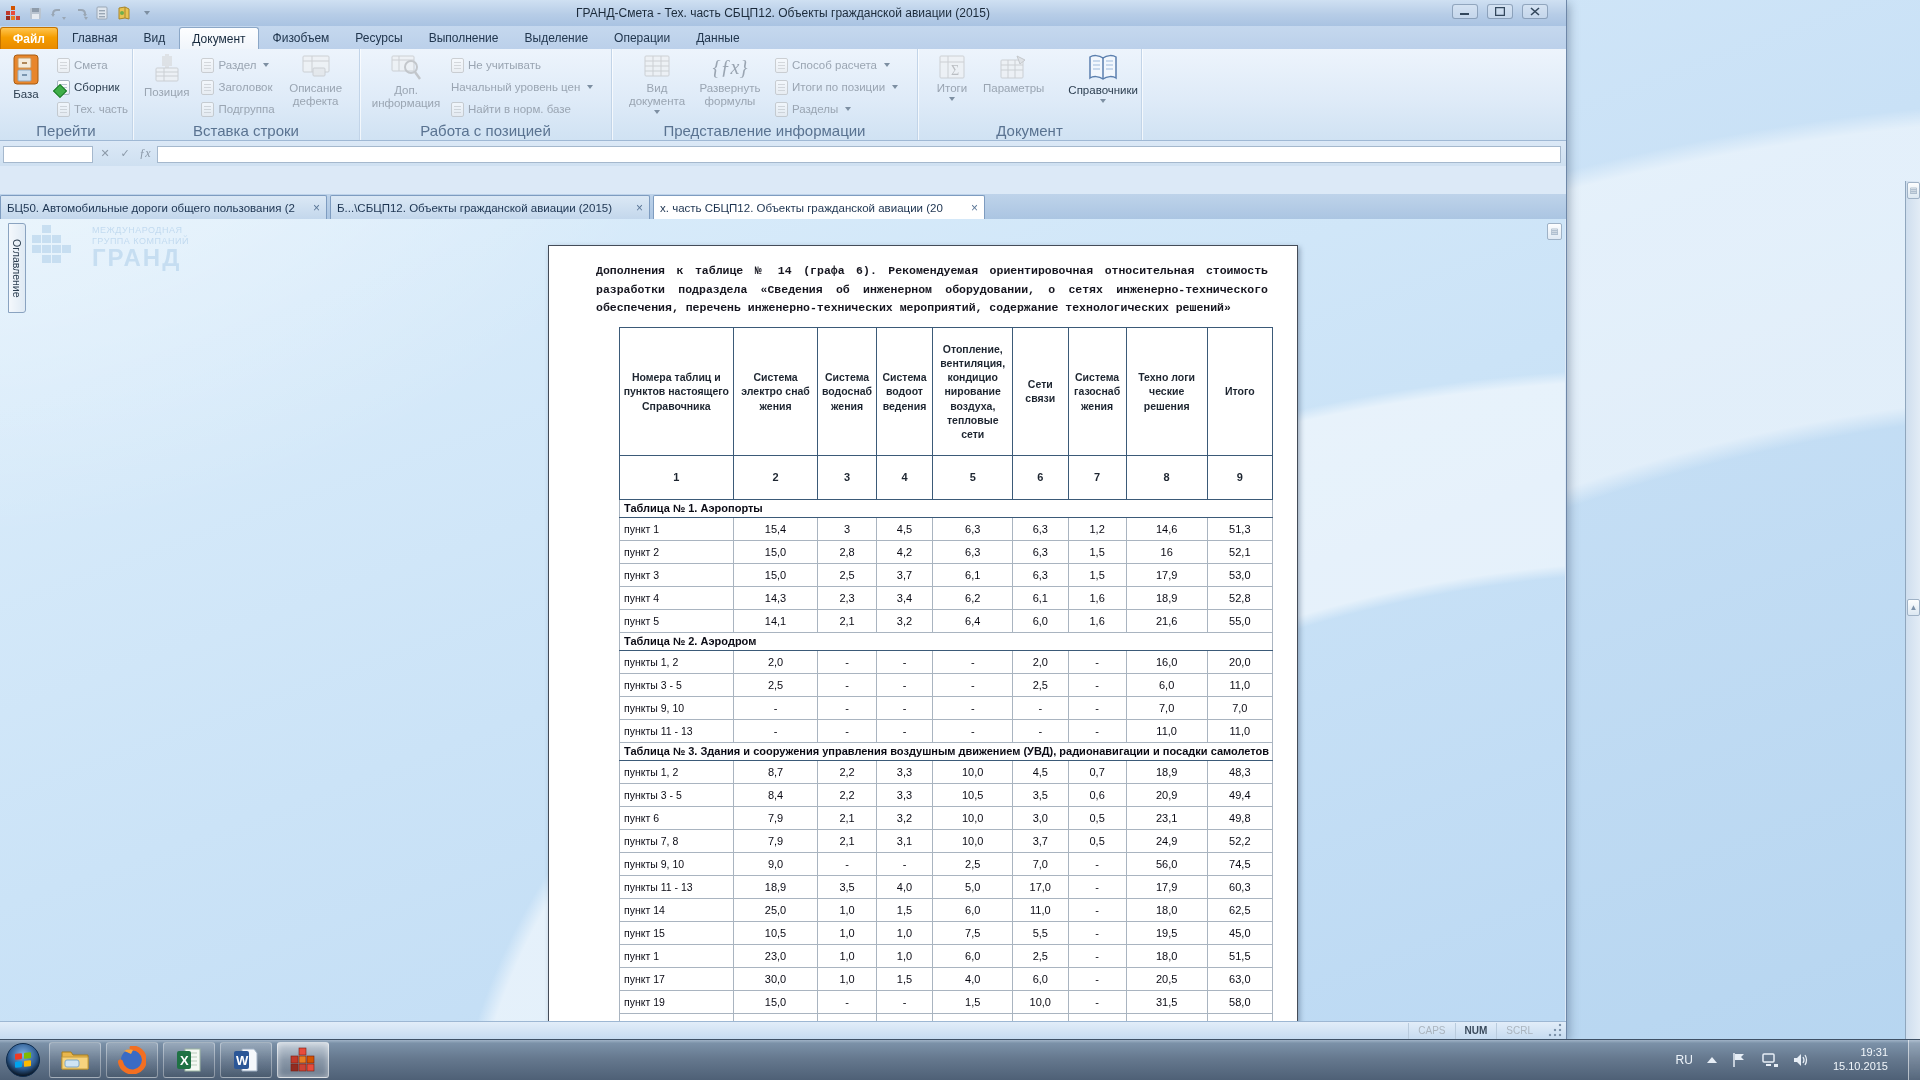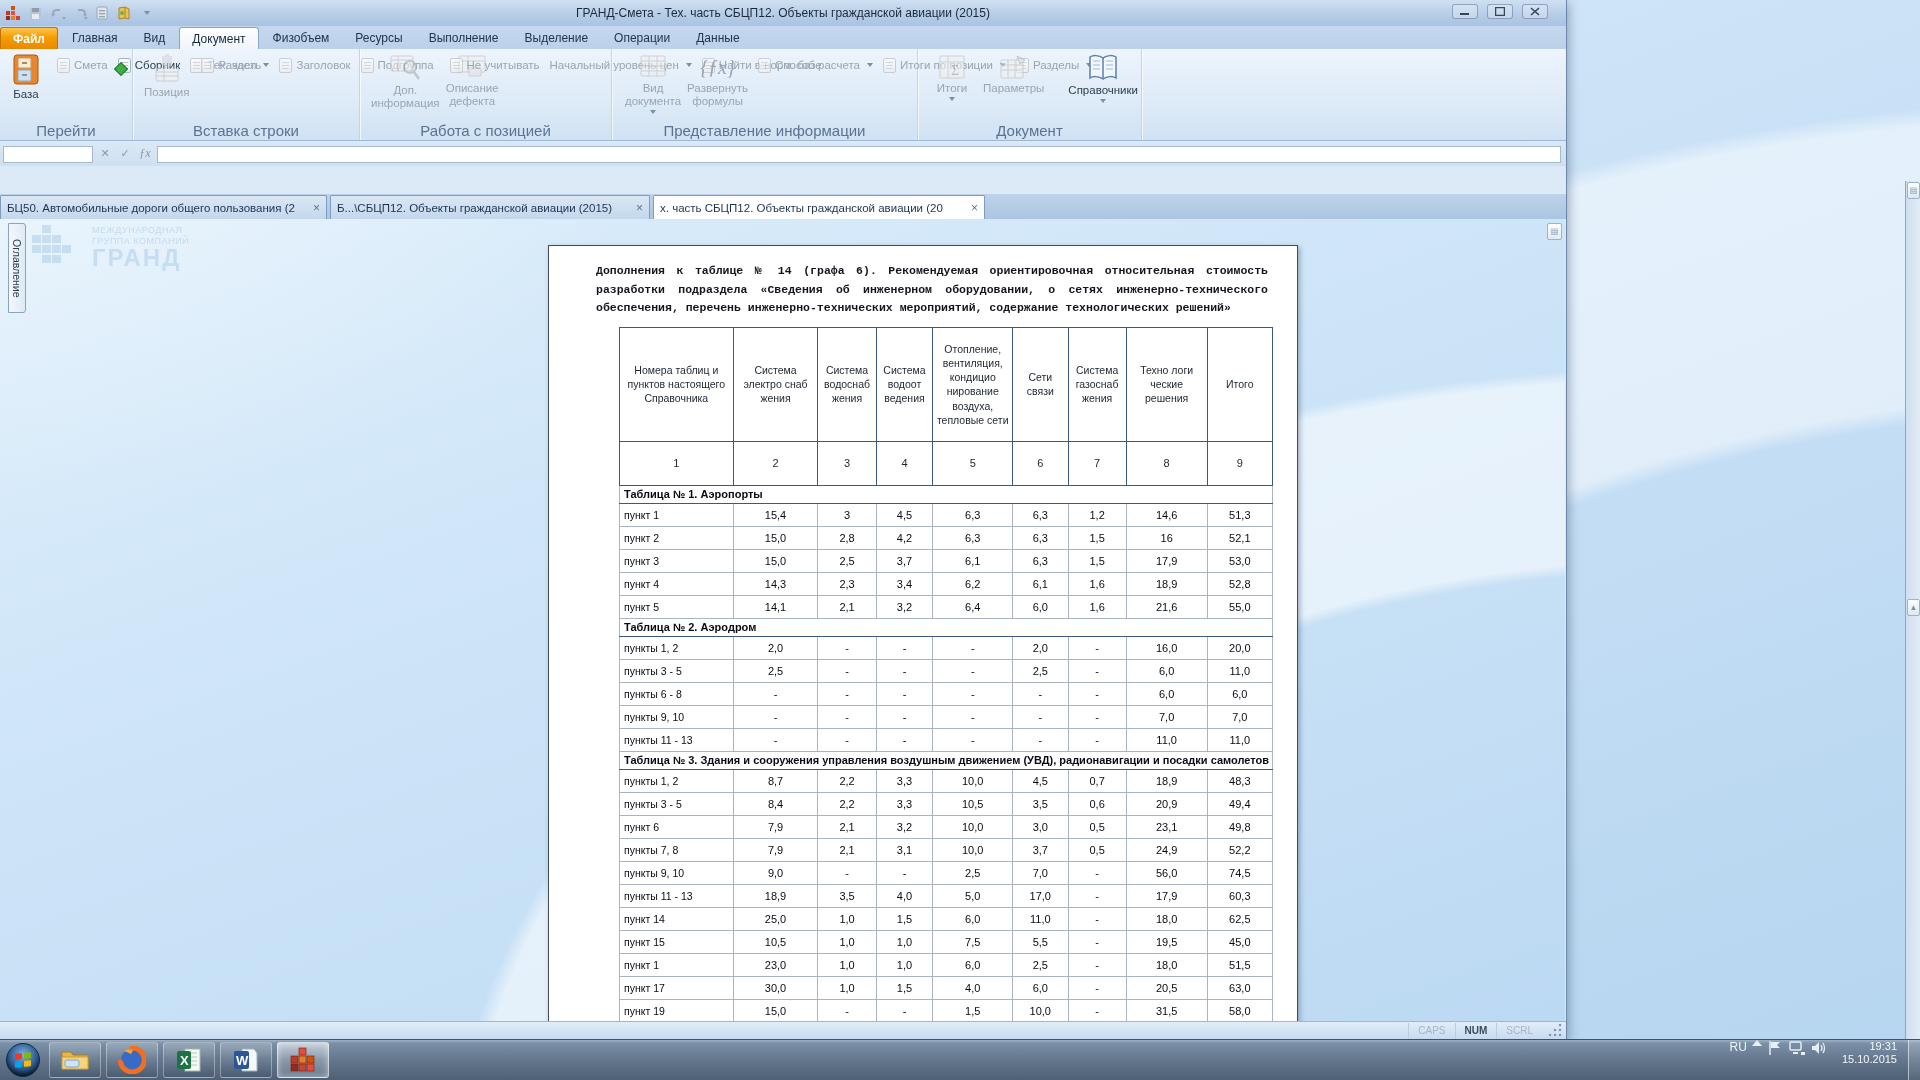--- a/index.html
+++ b/index.html
@@ -49,21 +49,21 @@
   .ribbon { position:absolute; left:0; top:49px; width:100%; height:92px;
     background:linear-gradient(#edf4fc 0%,#dfebf8 55%,#d0e2f3 100%); border-bottom:1px solid #9fb8d4; }
   .rgroup { position:absolute; top:0; height:91px; border-right:1px solid #c2d4e8;
     box-shadow:1px 0 0 rgba(255,255,255,.7); }
   .rgroup-label { position:absolute; bottom:1px; left:0; right:0; text-align:center;
     font-size:15px; color:#5a7391; }
   .ritems { display:flex; align-items:flex-start; height:72px; padding-top:3px; }
   .bigbtn { display:flex; flex-direction:column; align-items:center; justify-content:flex-start;
     font-size:11.5px; color:#2c3e50; text-align:center; padding:2px 3px; border-radius:3px; line-height:1.15; }
   .bigbtn .blabel { margin-top:2px; }
-  .smallstack { display:flex; justify-content:flex-start; gap:4px; padding-top:4px; }
+  .smallstack { display:flex; flex-direction:column; justify-content:flex-start; gap:4px; padding-top:4px; }
   .smallbtn { display:flex; align-items:center; gap:4px; font-size:11.5px; color:#2c3e50;
     height:18px; padding:0 3px; border-radius:2px; white-space:nowrap; }
   .disabled, .disabled * { color:#9aa5b2 !important; }
   .disabled svg, .disabled .sicon { opacity:.55; filter:grayscale(1); }
   .caret { width:0; height:0; border-left:3.5px solid transparent; border-right:3.5px solid transparent;
     border-top:4px solid #7d8fa2; display:inline-block; margin-left:3px; flex:none; }
   .caret.below { margin:2px auto 0; display:block; }
   .sicon { width:13px; height:15px; background:linear-gradient(#ffffff,#e9eef4); border:1px solid #a7b4c2;
     border-radius:2px; position:relative; flex:none; }
   .sicon::after { content:""; position:absolute; left:2px; right:2px; top:3px; height:9px;
@@ -108,21 +108,21 @@
 
   
   .page { position:absolute; left:548px; top:26px; width:750px; height:1100px; background:#fff;
     border:1px solid #444c58; box-shadow:2px 2px 5px rgba(50,70,100,.4); }
   .intro { margin:16px 31px 0 47px; width:672px; font-family:"Liberation Mono","DejaVu Sans Mono",monospace;
     font-size:11.5px; font-weight:bold; color:#14141e; text-align:justify; line-height:1.62; }
   .tblwrap { margin:9px 0 0 70px; width:654px; }
   table.doc { width:100%; border-collapse:collapse; table-layout:fixed; border:1px solid #3b5a78; }
   col.c0{width:17.4%} col.c1{width:13%} col.c2{width:8.9%} col.c3{width:8.7%} col.c4{width:12.2%}
   col.c5{width:8.5%} col.c6{width:8.9%} col.c7{width:12.4%} col.c8{width:10%}
-  table.doc th { border:1px solid #3b5a78; font-weight:normal; font-size:10.5px; color:#1d2530;
+  table.doc th { border:1px solid #3b5a78; font-weight:bold; font-size:10.5px; color:#1d2530;
     line-height:1.35; padding:14px 2px; vertical-align:middle; }
   table.doc th.hcell { height:100px; }
   table.doc th.ncell { height:21px; font-size:11px; }
   table.doc td { border:1px solid #a9b4c0; font-size:11px; color:#0a0a14; text-align:center;
     height:23px; padding:1px 2px; }
   table.doc tr.section td { border-top:1px solid #3b5a78; border-bottom:1px solid #3b5a78;
     text-align:left; font-weight:bold; font-size:11px; height:18px; padding-left:4px; }
   table.doc td.lbl { text-align:left; font-size:10.5px; padding-left:4px; }
 
   
@@ -143,21 +143,21 @@
   
   .taskbar { position:absolute; left:0; top:1039px; width:1920px; height:41px;
     background:linear-gradient(#9fb2c6 0%,#7b91a8 8%,#66798f 45%,#4e6076 100%);
     border-top:1px solid #3f5166; display:flex; align-items:center; }
   .orb { width:42px; height:38px; display:flex; align-items:center; justify-content:center; margin-left:2px; }
   .tbtn { width:52px; height:36px; margin-left:5px; border:1px solid rgba(255,255,255,.35); border-radius:3px;
     background:linear-gradient(rgba(255,255,255,.22),rgba(255,255,255,.06) 50%,rgba(0,0,0,.08));
     display:flex; align-items:center; justify-content:center; }
   .tbtn.active { background:linear-gradient(rgba(255,255,255,.55),rgba(255,255,255,.25) 50%,rgba(255,255,255,.15));
     border-color:rgba(255,255,255,.6); box-shadow:inset 0 0 6px rgba(255,255,255,.5); }
-  .tray { margin-left:auto; display:flex; align-items:flex-start; gap:5px; color:#eef4fa; }
+  .tray { margin-left:auto; display:flex; align-items:center; gap:14px; color:#eef4fa; }
   .tray .lang { font-size:12px; }
   .tray-tri { width:0; height:0; border-left:5px solid transparent; border-right:5px solid transparent;
     border-bottom:6px solid #e7eef6; }
   .clock { text-align:right; font-size:11px; line-height:1.25; margin:0 6px 0 10px; color:#f2f7fc; }
   .showdesk { width:12px; height:41px; border-left:1px solid rgba(255,255,255,.55);
     background:linear-gradient(rgba(255,255,255,.18),rgba(255,255,255,.04)); }
 </style>
 </head>
 <body>
 
@@ -586,31 +586,20 @@
                 <td>2,5</td>
                 <td>-</td>
                 <td>-</td>
                 <td>-</td>
                 <td>2,5</td>
                 <td>-</td>
                 <td>6,0</td>
                 <td>11,0</td>
               </tr>
               <tr>
-                <td class="lbl">пункты 6 - 8</td>
-                <td>-</td>
-                <td>-</td>
-                <td>-</td>
-                <td>-</td>
-                <td>-</td>
-                <td>-</td>
-                <td>6,0</td>
-                <td>6,0</td>
-              </tr>
-              <tr>
                 <td class="lbl">пункты 9, 10</td>
                 <td>-</td>
                 <td>-</td>
                 <td>-</td>
                 <td>-</td>
                 <td>-</td>
                 <td>-</td>
                 <td>7,0</td>
                 <td>7,0</td>
               </tr>

